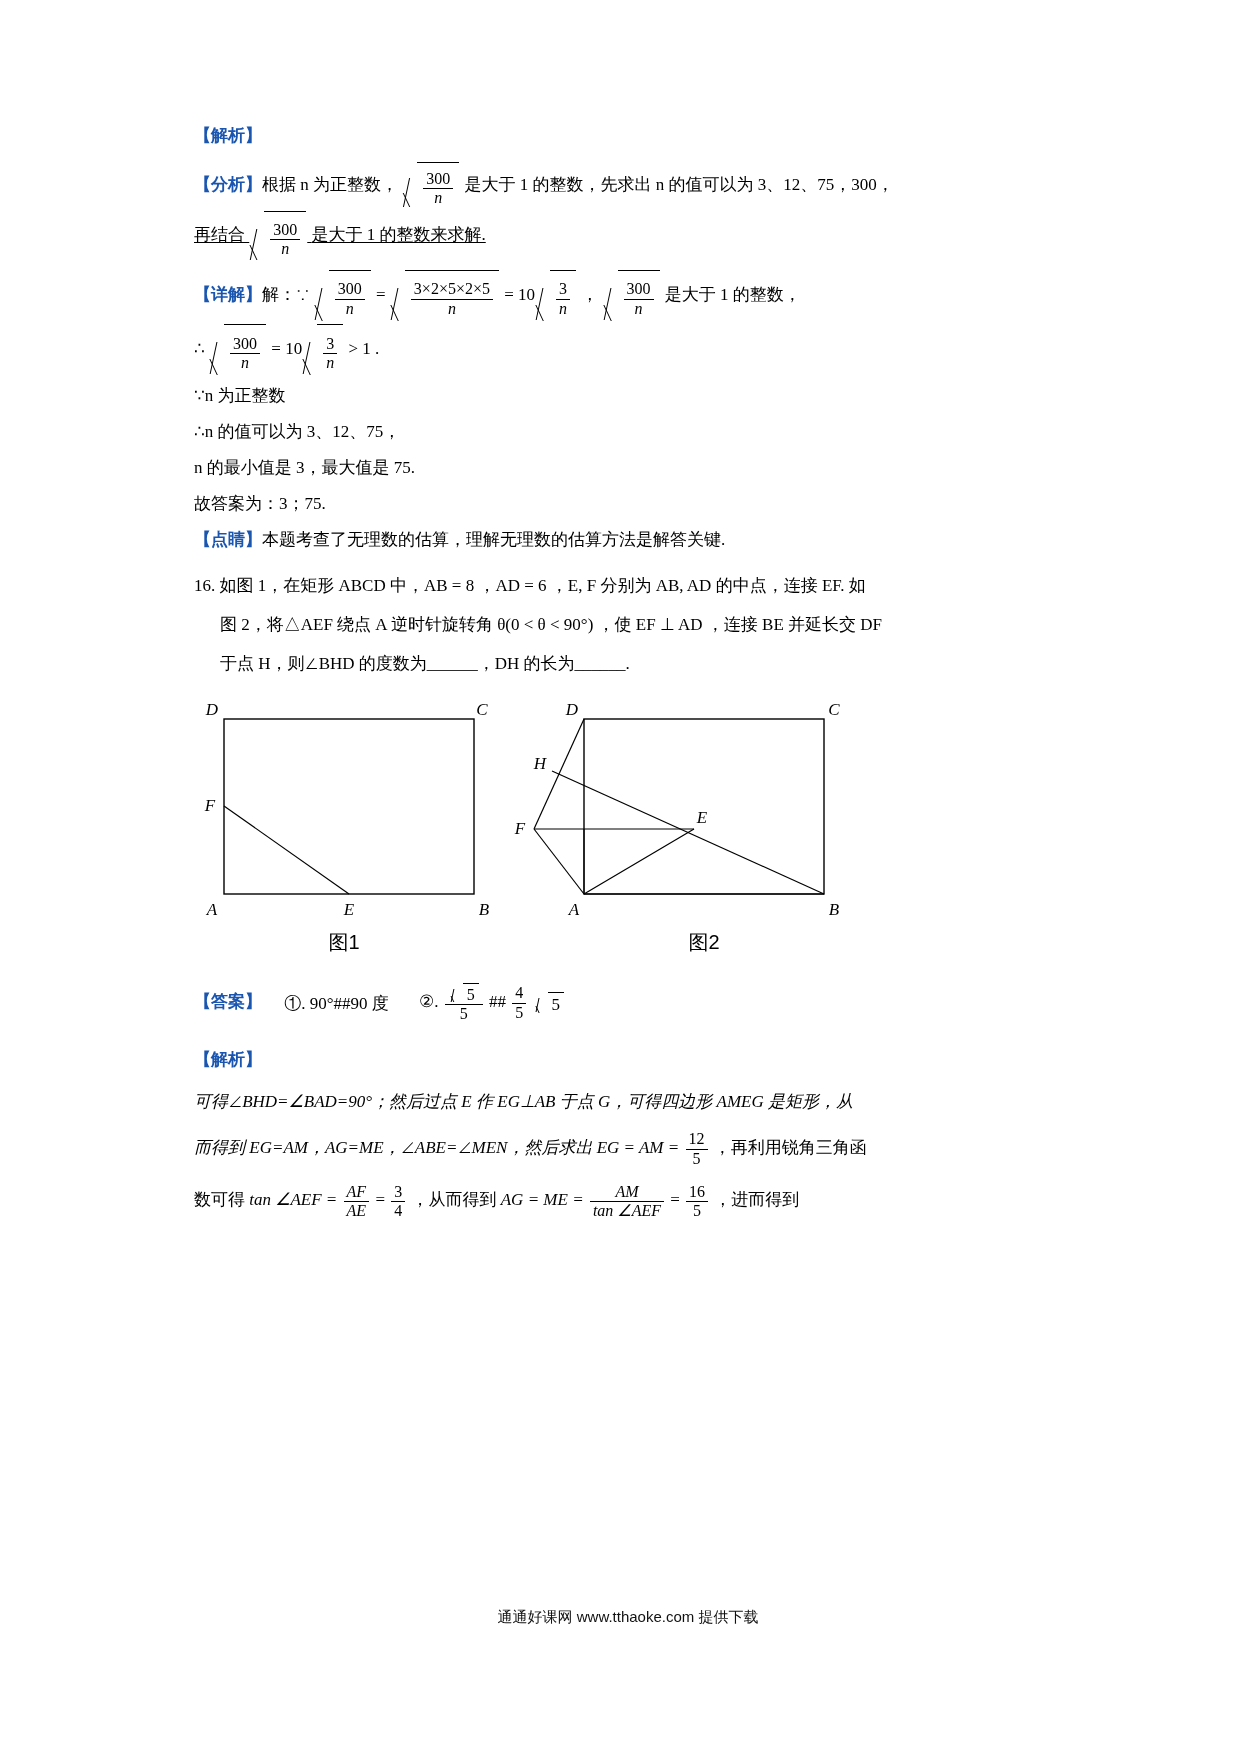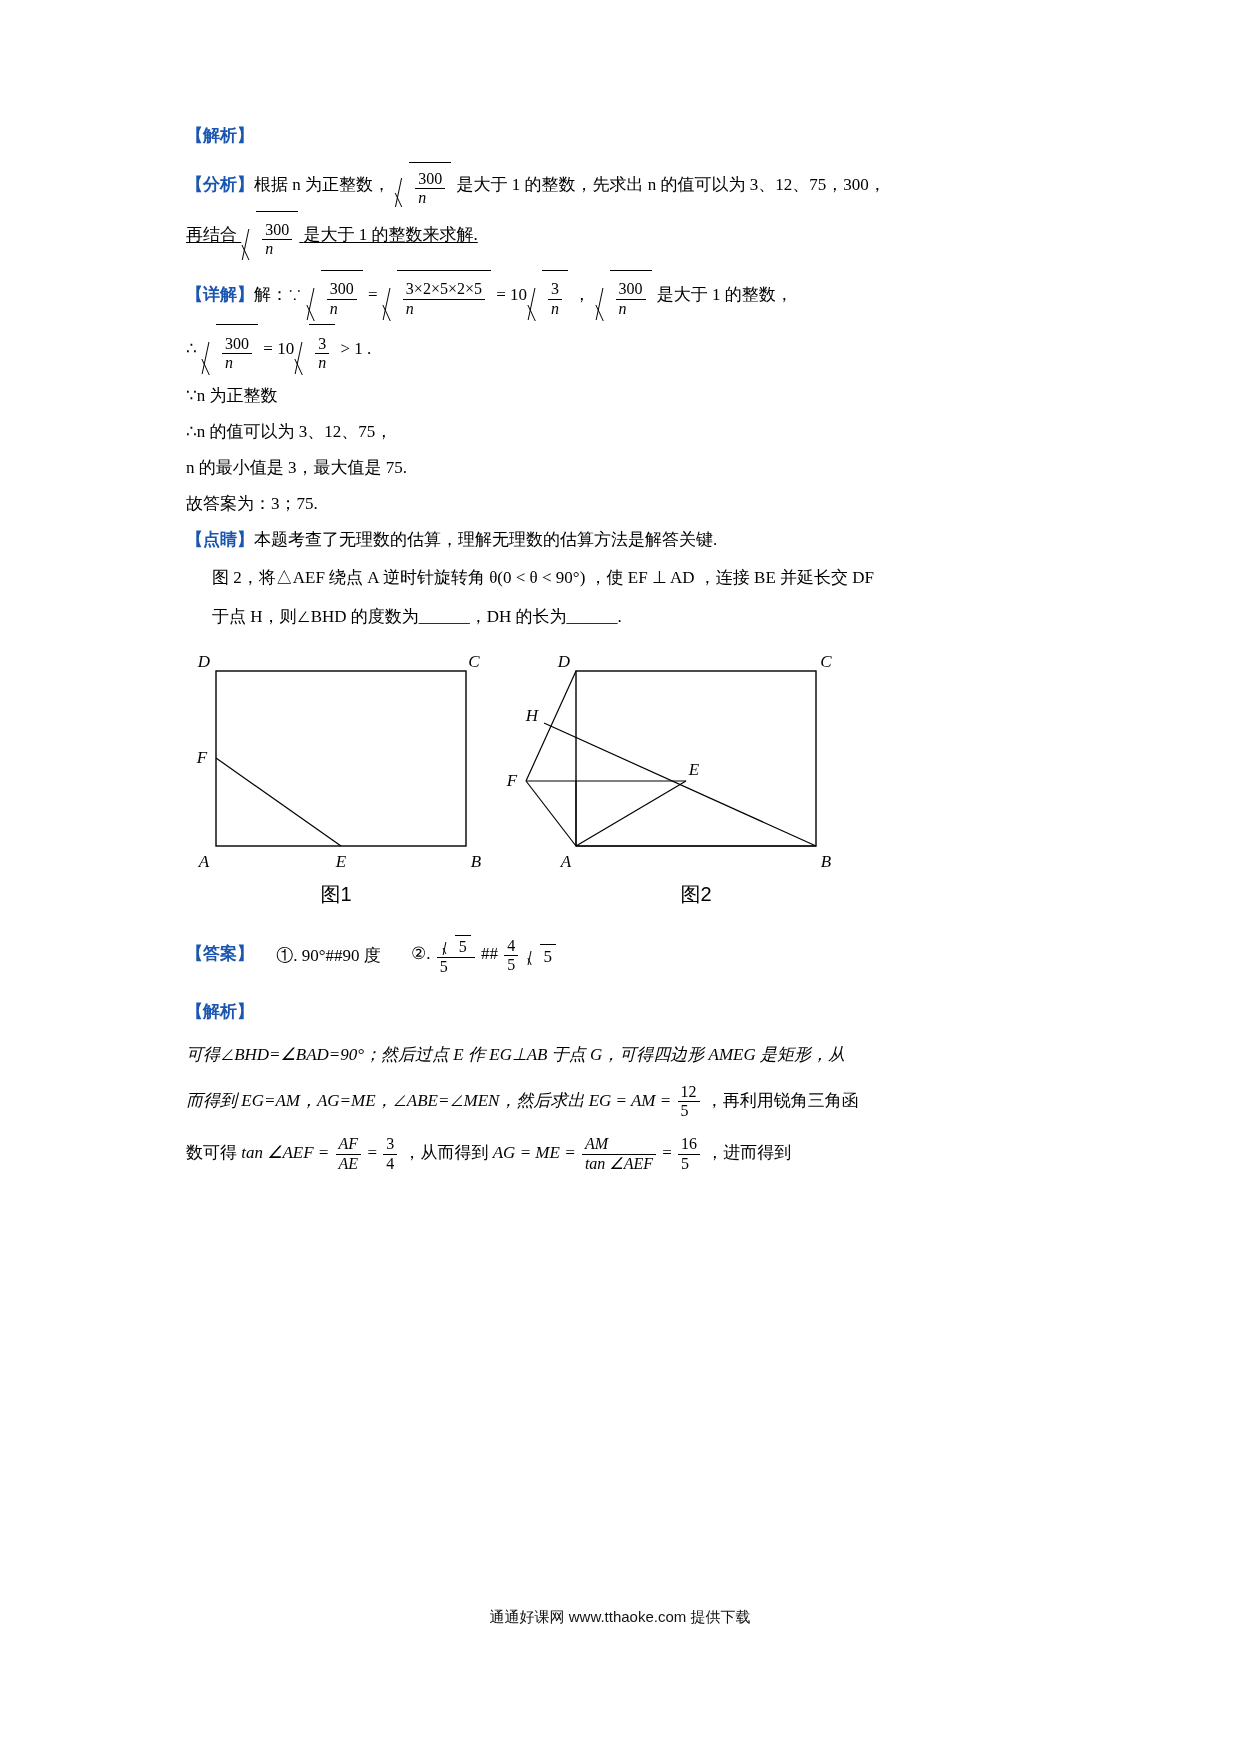--- a/index.html
+++ b/index.html
@@ -13,20 +13,21 @@
     font-family: "Liberation Serif", serif;
     color: #000000;
     position: relative;
     overflow: hidden;
   }
   .page {
     position: relative;
     width: 1132px;
     height: 1754px;
     padding: 0;
+    margin-left: 8px;
   }
   .content {
     position: absolute;
     left: 186px;
     top: 120px;
     width: 880px;
   }
   .label-blue {
     color: #1a56b0;
     font-family: "Liberation Sans", sans-serif;
@@ -40,21 +41,21 @@
   }
   .para {
     font-size: 17px;
     line-height: 2.0;
     margin: 0 0 2px 0;
   }
   .it { font-style: italic; }
   .frac {
     display: inline-block;
     vertical-align: middle;
-    text-align: left;
+    text-align: center;
     font-size: 16px;
     line-height: 1.15;
     margin: 0 2px;
   }
   .frac .num { display: block; padding: 0 3px; border-bottom: 1.2px solid #000; }
   .frac .den { display: block; padding: 0 3px; }
 
   .radical {
     display: inline-block;
     vertical-align: middle;
@@ -152,20 +153,24 @@
 
     <div class="para">∵n 为正整数</div>
     <div class="para">∴n 的值可以为 3、12、75，</div>
     <div class="para">n 的最小值是 3，最大值是 75.</div>
     <div class="para">故答案为：3；75.</div>
 
     <div class="para">
       <span class="label-blue">【点睛】</span><span>本题考查了无理数的估算，理解无理数的估算方法是解答关键.</span>
     </div>
 
+    <div class="para" style="margin-top:10px; line-height:2.2;">
+      <span>16.</span>
+      <span>如图 1，在矩形 ABCD 中，AB = 8 ，AD = 6 ，E, F 分别为 AB, AD 的中点，连接 EF. 如</span>
+    </div>
     <div class="para" style="line-height:2.2; padding-left:26px;">图 2，将△AEF 绕点 A 逆时针旋转角 θ(0 &lt; θ &lt; 90°) ，使 EF ⊥ AD ，连接 BE 并延长交 DF</div>
     <div class="para" style="line-height:2.2; padding-left:26px;">于点 H，则∠BHD 的度数为______，DH 的长为______.</div>
 
     <div class="figures">
       <svg width="880" height="260" viewBox="0 0 880 260">
 
         <rect x="30" y="18" width="250" height="175" fill="none" stroke="#000" stroke-width="1.4"></rect>
 
         <line x1="30" y1="105" x2="155" y2="193" stroke="#000" stroke-width="1.2"></line>
         <text x="18" y="14" font-size="17" font-style="italic" font-family="'Liberation Serif',serif" text-anchor="middle">D</text>

